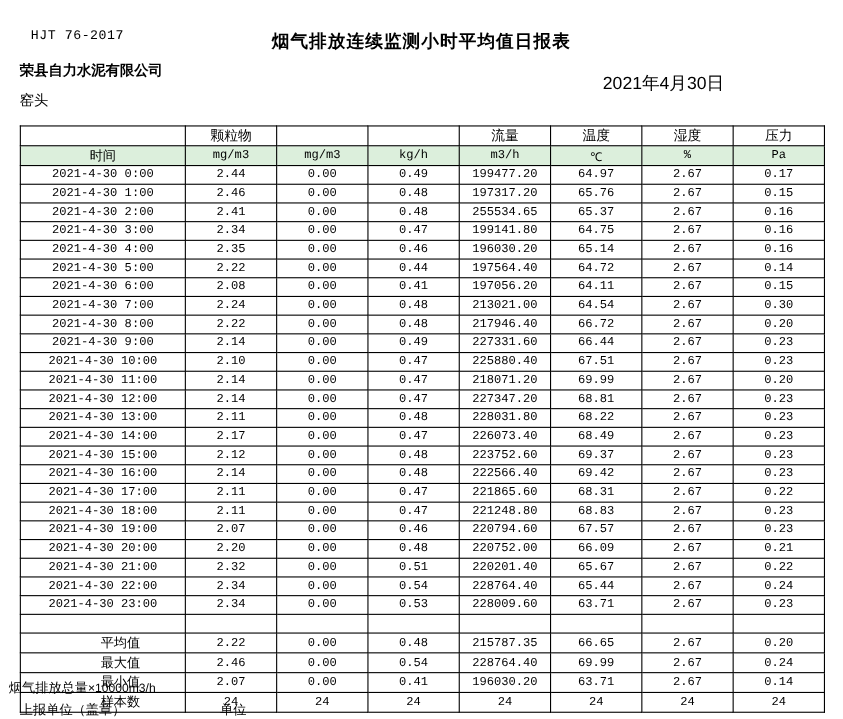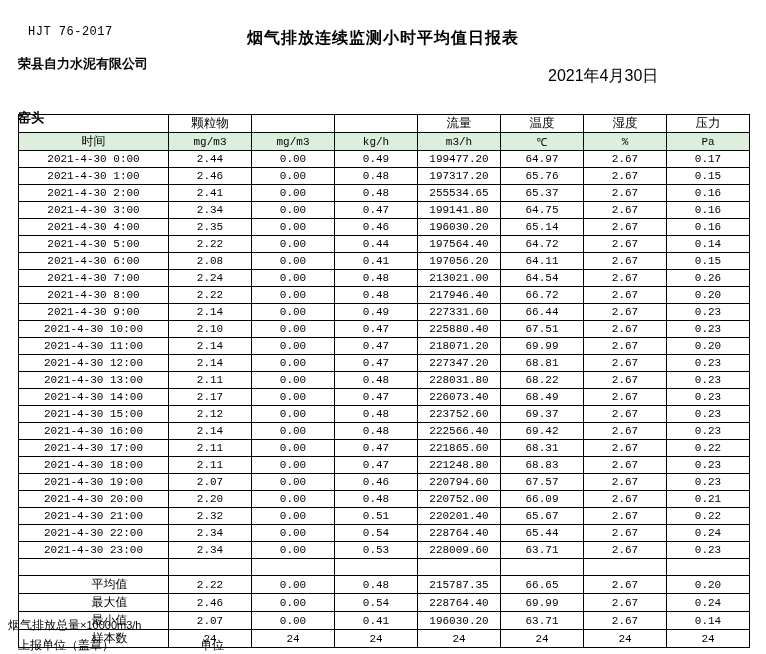--- a/index.html
+++ b/index.html
@@ -46,22 +46,21 @@
     left: 18px;
     top: 55px;
     font-size: 13px;
     font-weight: bold;
   }
   .location {
     position: absolute;
     left: 18px;
     top: 82px;
     font-size: 13px;
-    font-weight: bold;
-    margin-top: 27px;
+    font-weight: normal;
   }
   .report-date {
     position: absolute;
     left: 548px;
     top: 66px;
     font-size: 16px;
   }
 
   table.main {
     position: absolute;
@@ -254,21 +253,21 @@
         <td>0.15</td>
       </tr>
       <tr class="data-row">
         <td>2021-4-30 7:00</td>
         <td>2.24</td>
         <td>0.00</td>
         <td>0.48</td>
         <td>213021.00</td>
         <td>64.54</td>
         <td>2.67</td>
-        <td>0.26</td>
+        <td>0.30</td>
       </tr>
       <tr class="data-row">
         <td>2021-4-30 8:00</td>
         <td>2.22</td>
         <td>0.00</td>
         <td>0.48</td>
         <td>217946.40</td>
         <td>66.72</td>
         <td>2.67</td>
         <td>0.20</td>

